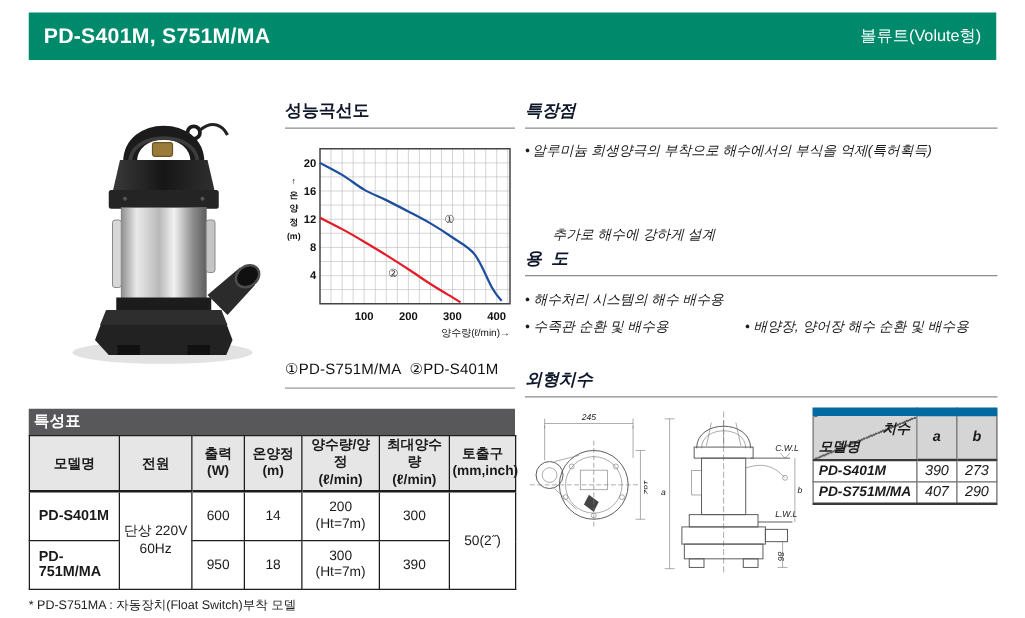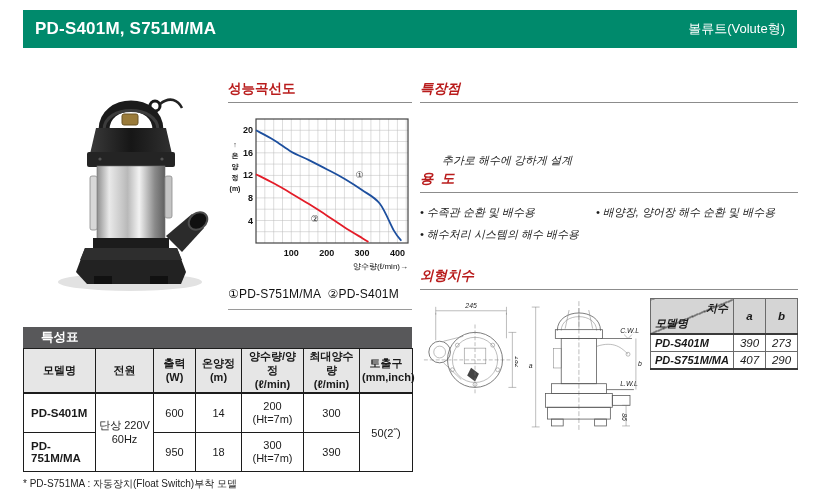--- a/index.html
+++ b/index.html
@@ -6,21 +6,21 @@
   .page{position:relative;width:820px;height:494px;background:#ffffff;
         font-family:"Liberation Sans","DejaVu Sans",sans-serif;color:#1a1a1a;overflow:hidden;}
 
   
   .topbar{position:absolute;left:23px;top:10px;width:774px;height:38px;background:#008a6c;
           display:flex;align-items:center;justify-content:space-between;padding:0 12px;box-sizing:border-box;}
   .topbar .title{color:#fff;font-size:17px;font-weight:bold;letter-spacing:.2px;}
   .topbar .badge{color:#ffffff;font-size:13px;}
 
   
-  .sec-head{color:#b91c1c;font-size:13.5px;font-weight:bold;white-space:pre;
+  .sec-head{color:#0f172a;font-size:13.5px;font-weight:bold;white-space:pre;
             border-bottom:1px solid #8c8c8c;padding-bottom:4px;margin-bottom:8px;}
 
   
   .photo{position:absolute;left:42px;top:86px;width:178px;height:208px;}
 
   
   .curveblk{position:absolute;left:228px;top:80px;width:184px;}
   .curveblk .legend{font-size:12px;color:#111;margin-top:4px;letter-spacing:.2px;white-space:pre;}
   .curveblk .endline{border-bottom:1px solid #9a9a9a;margin-top:8px;}
   .tick{font-size:9px;font-weight:bold;fill:#111;}
@@ -38,34 +38,34 @@
   .usage-item{white-space:nowrap;}
   .usage-item::before{content:"•";margin-right:3px;}
   .usage-item.c1{width:176px;}
   .dims{margin-top:22px;}
   .dims-body{display:flex;align-items:flex-start;}
   .draw{stroke:#5a5a5a;fill:none;stroke-width:0.8;}
   .draw-thin{stroke:#777;fill:none;stroke-width:0.5;}
   .dimtxt{font-size:7px;fill:#222;stroke:none;}
   .dims-tablewrap{margin-left:6px;width:148px;}
   .unit{font-size:9.5px;color:#222;text-align:right;margin:2px 0 3px 0;}
-  table.dimtable{border-collapse:collapse;width:148px;border-top:1px solid #0369a1;border-bottom:2px solid #3a3a3a;}
+  table.dimtable{border-collapse:collapse;width:148px;border-top:7px solid #0369a1;border-bottom:2px solid #3a3a3a;}
   table.dimtable th,table.dimtable td{border:1px solid #6b6b6b;font-size:11.5px;padding:2px 4px;}
   table.dimtable thead th{background:#d5d5d5;border-bottom:2px solid #3a3a3a;}
   table.dimtable .corner{position:relative;width:82px;height:34px;padding:0;
       background:#d5d5d5 linear-gradient(to bottom right,transparent calc(50% - .7px),#555 calc(50% - .7px),#555 calc(50% + .7px),transparent calc(50% + .7px));}
   table.dimtable .corner .ct{position:absolute;top:2px;right:5px;font-size:11px;font-weight:bold;}
   table.dimtable .corner .cb{position:absolute;bottom:2px;left:4px;font-size:11px;font-weight:bold;}
   table.dimtable td.model{text-align:left;font-weight:bold;font-size:11px;background:#fff;}
   table.dimtable td.num{text-align:center;background:#fff;}
 
   
   .specblk{position:absolute;left:23px;top:327px;width:389px;}
   .spec-title{background:#58585a;color:#fff;font-size:12.5px;font-weight:bold;height:21px;
-              line-height:21px;padding-left:18px;}
+              line-height:21px;padding-left:4px;}
   table.spec{border-collapse:collapse;width:389px;table-layout:fixed;}
   table.spec th,table.spec td{border:1.5px solid #1c1c1c;font-size:11px;text-align:center;padding:1px 2px;}
   table.spec thead th{background:#e6e6e6;font-weight:bold;height:32px;border-bottom:2px solid #1c1c1c;}
   table.spec td{height:36px;background:#fff;}
   table.spec .hl{display:block;line-height:1.25;}
   table.spec td.model{text-align:left;padding-left:7px;font-weight:bold;font-size:11.5px;}
   .footnote{font-size:10px;color:#222;margin-top:5px;}
 </style>
 </head>
 <body>
@@ -169,31 +169,32 @@
         <text class="ylab" x="7" y="80" text-anchor="middle">(m)</text>
       </svg>
     <div class="legend">①PD-S751M/MA  ②PD-S401M</div>
     <div class="endline"></div>
   </div>
 
   <div class="rightcol">
 
     <div>
       <div class="sec-head">특장점</div>
+      <div class="feat-line b">알루미늄 희생양극의 부착으로 해수에서의 부식을 억제(특허획득)</div>
       <div class="feat-line indent" style="padding-left:22px;margin-top:47px;">추가로 해수에 강하게 설계</div>
     </div>
 
     <div class="usage">
       <div class="sec-head">용  도</div>
       <div class="usage-row">
+        <div class="usage-item">해수처리 시스템의 해수 배수용</div>
+      </div>
+      <div class="usage-row">
         <div class="usage-item c1">수족관 순환 및 배수용</div>
         <div class="usage-item">배양장, 양어장 해수 순환 및 배수용</div>
-      </div>
-      <div class="usage-row">
-        <div class="usage-item">해수처리 시스템의 해수 배수용</div>
       </div>
     </div>
 
     <div class="dims">
       <div class="sec-head">외형치수</div>
       <div class="dims-body">
 
         <svg width="100" height="112" viewBox="0 0 100 112">
           <line x1="16" y1="12" x2="88" y2="12" class="draw-thin"></line>
           <line x1="16" y1="8" x2="16" y2="16" class="draw-thin"></line>

